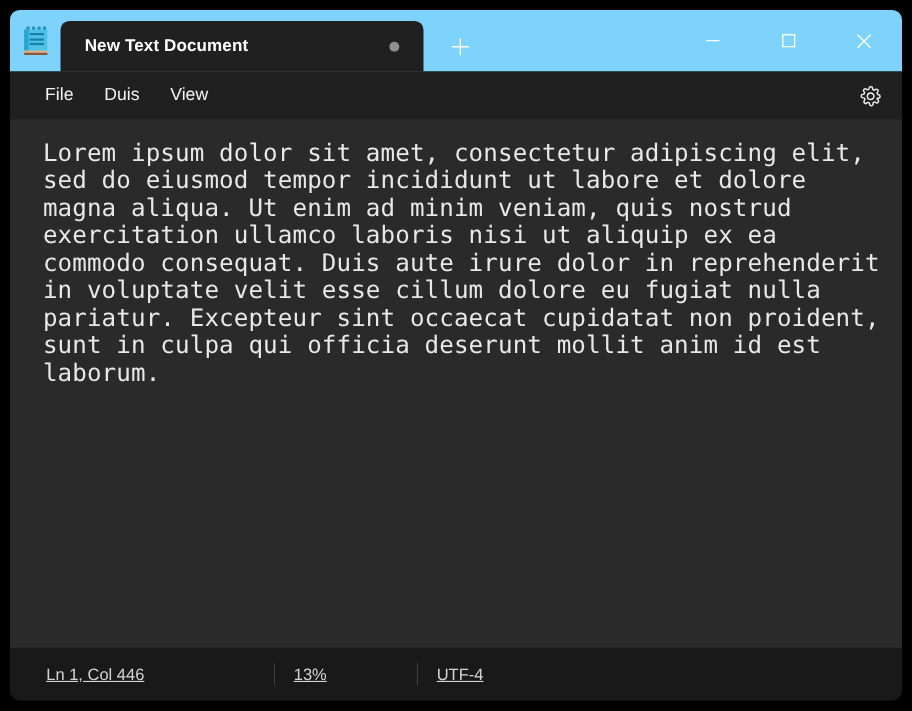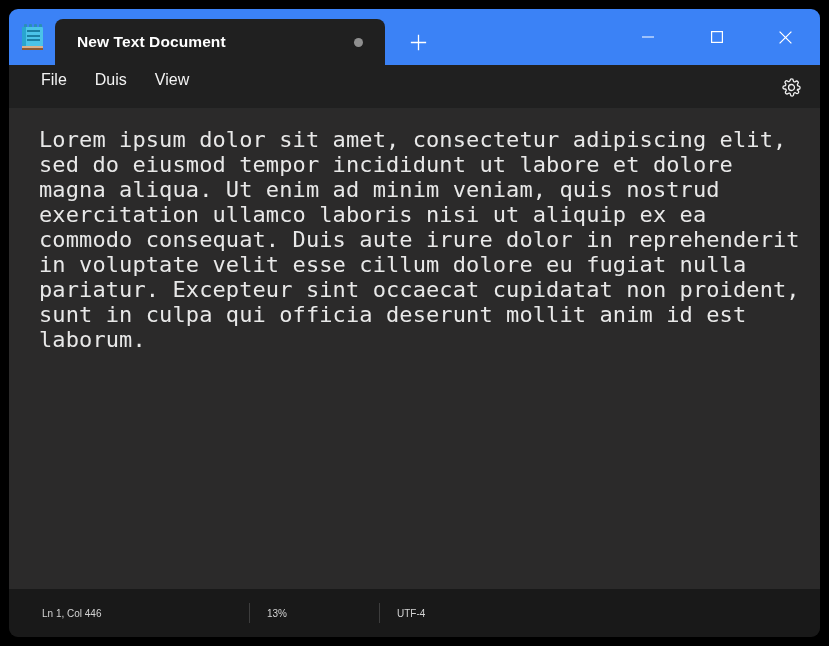--- a/index.html
+++ b/index.html
@@ -23,21 +23,21 @@
     overflow: hidden;
     display: flex;
     flex-direction: column;
   }
 
   
   #title-bar {
     position: relative;
     height: 56px;
     flex: 0 0 56px;
-    background: #3b82f6;
+    background: #7dd3fc;
     display: flex;
     align-items: flex-start;
   }
 
   #app-icon {
     width: 46px;
     height: 56px;
     display: flex;
     align-items: center;
     justify-content: center;
@@ -166,21 +166,21 @@
     color: #ffffff;
   }
 
   
   #menu-bar {
     position: relative;
     height: 44px;
     flex: 0 0 44px;
     background: #202020;
     display: flex;
-    align-items: flex-start;
+    align-items: center;
     padding-left: 18px;
     border-bottom: 1px solid #2a2a2a;
   }
 
   .menu-item {
     color: #f3f3f3;
     font-size: 16px;
     padding: 6px 14px;
     border-radius: 4px;
     white-space: nowrap;
@@ -222,21 +222,22 @@
   }
 
   
   #status-bar {
     height: 48px;
     flex: 0 0 48px;
     background: #191919;
     display: flex;
     align-items: flex-start;
     color: #d4d4d4;
-    font-size: 10px;
+    font-size: 15px;
+    text-decoration: underline;
   }
 
   .status-cell {
     position: relative;
     display: flex;
     align-items: center;
     height: 100%;
     padding: 0 18px;
     white-space: nowrap;
   }

